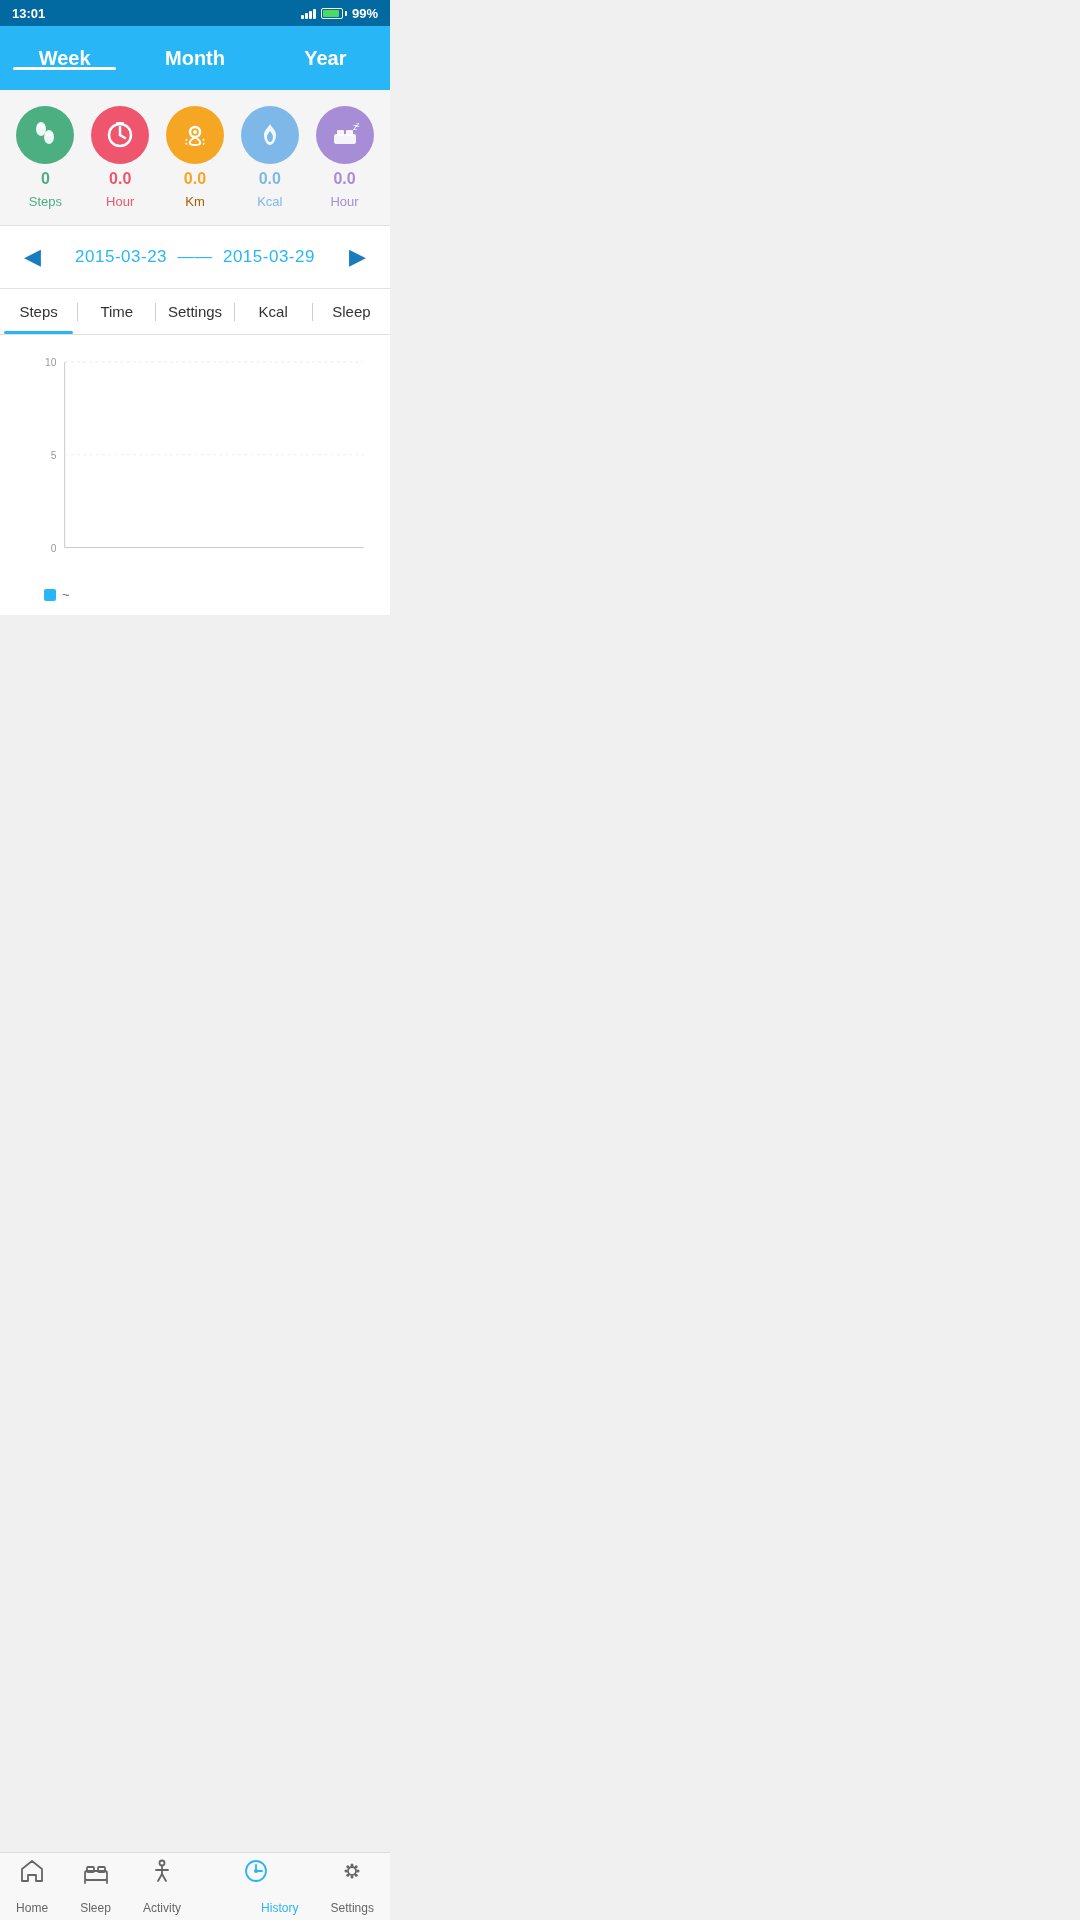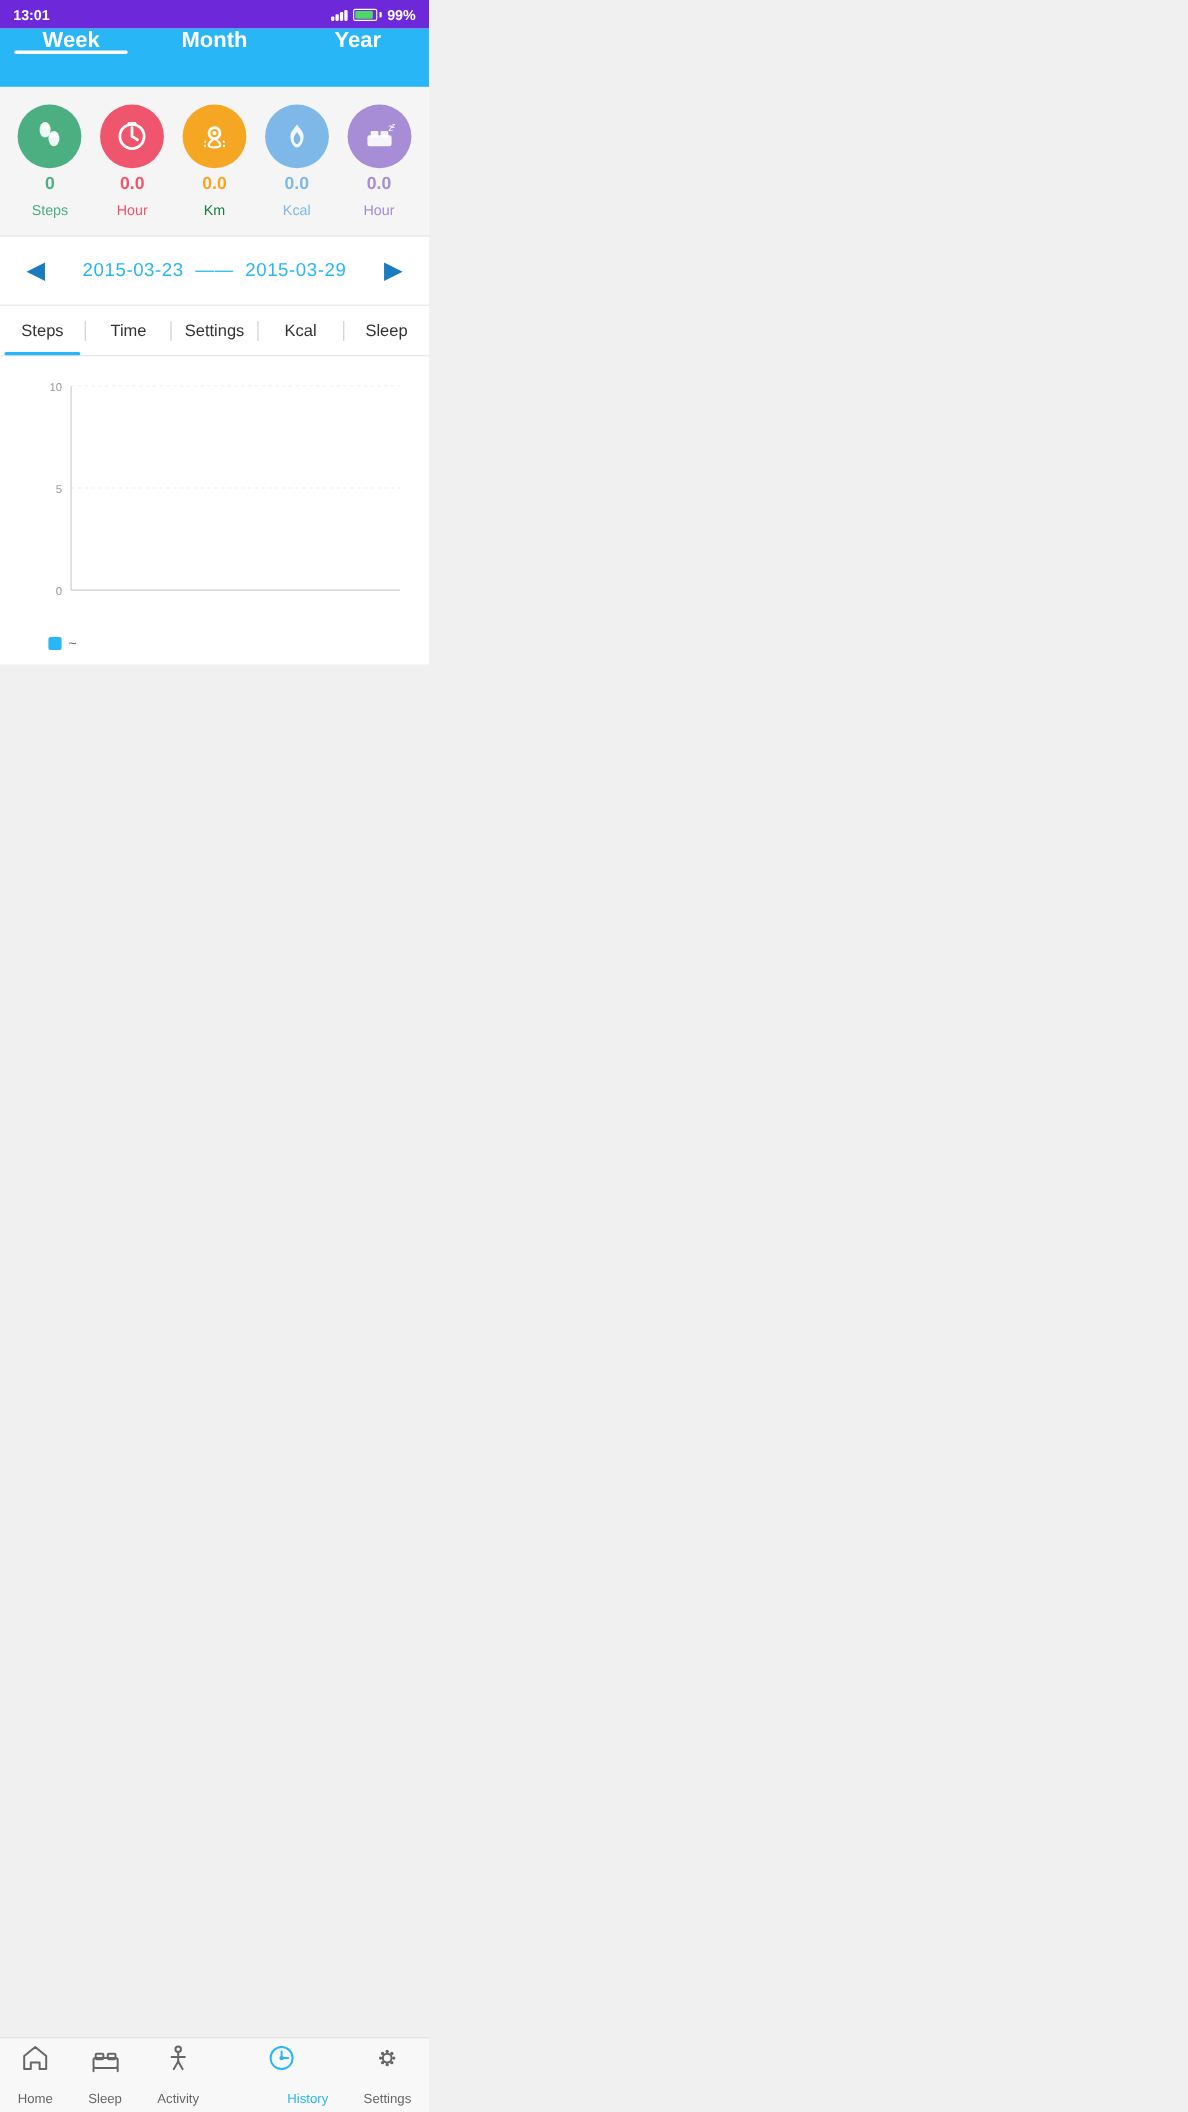--- a/index.html
+++ b/index.html
@@ -8,21 +8,21 @@
       width: 390px;
       min-height: 870px;
       font-family: -apple-system, 'Helvetica Neue', Arial, sans-serif;
       background: #f0f0f0;
       position: relative;
       overflow-x: hidden;
     }
 
     
     .status-bar {
-      background: #6d28d9;
+      background: #0369a1;
       color: #fff;
       display: flex;
       justify-content: space-between;
       align-items: center;
       padding: 4px 12px;
       font-size: 13px;
       font-weight: 600;
       height: 26px;
     }
     .status-right {
@@ -66,22 +66,22 @@
       width: 2px;
       height: 5px;
       background: #fff;
       border-radius: 0 1px 1px 0;
     }
 
     
     .tab-header {
       background: #29b6f6;
       display: flex;
-      align-items: flex-start;
-      height: 53px;
+      align-items: center;
+      height: 64px;
     }
     .tab-item {
       flex: 1;
       display: flex;
       align-items: center;
       justify-content: center;
       color: #fff;
       font-size: 20px;
       font-weight: 700;
       cursor: pointer;
@@ -333,21 +333,21 @@
       <div class="stat-circle" style="background:#f5a623">
         <svg width="32" height="32" viewBox="0 0 32 32">
           <circle cx="16" cy="13" r="5" stroke="white" stroke-width="2.5" fill="none"></circle>
           <circle cx="16" cy="13" r="2" fill="white"></circle>
           <path d="M16 18 C10 22, 8 26, 16 26 C24 26, 22 22, 16 18" stroke="white" stroke-width="2" fill="none"></path>
           <path d="M8 20 Q6 23 8 26" stroke="white" stroke-width="1.5" fill="none" stroke-dasharray="2,2"></path>
           <path d="M24 20 Q26 23 24 26" stroke="white" stroke-width="1.5" fill="none" stroke-dasharray="2,2"></path>
         </svg>
       </div>
       <span class="stat-value" style="color:#f5a623">0.0</span>
-      <span class="stat-label" style="color:#15803d">Km</span>
+      <span class="stat-label" style="color:#a16207">Km</span>
     </div>
 
     <div class="stat-item">
       <div class="stat-circle" style="background:#7eb8e8">
         <svg width="32" height="32" viewBox="0 0 32 32">
           <path d="M16 5 C14 9, 10 11, 10 16 C10 21, 13 26, 16 26 C19 26, 22 21, 22 16 C22 11, 18 9, 16 5Z" fill="white" opacity="0.9"></path>
           <path d="M16 12 C15 14, 13 15, 13 18 C13 21, 14.5 23, 16 23 C17.5 23, 19 21, 19 18 C19 15, 17 14, 16 12Z" fill="#7eb8e8"></path>
         </svg>
       </div>
       <span class="stat-value" style="color:#7eb8e8">0.0</span>

